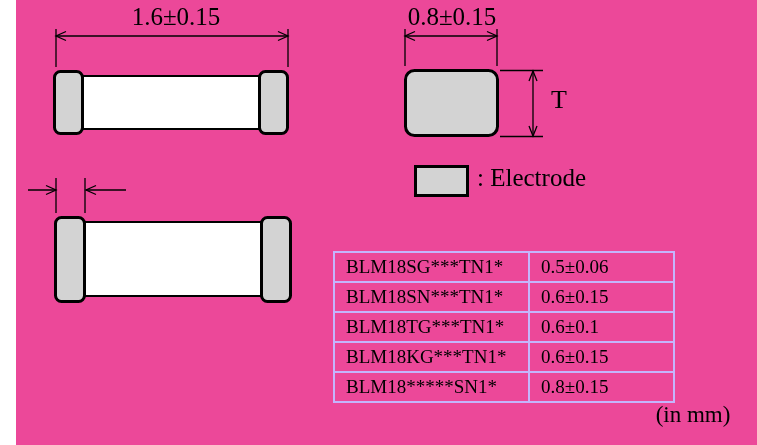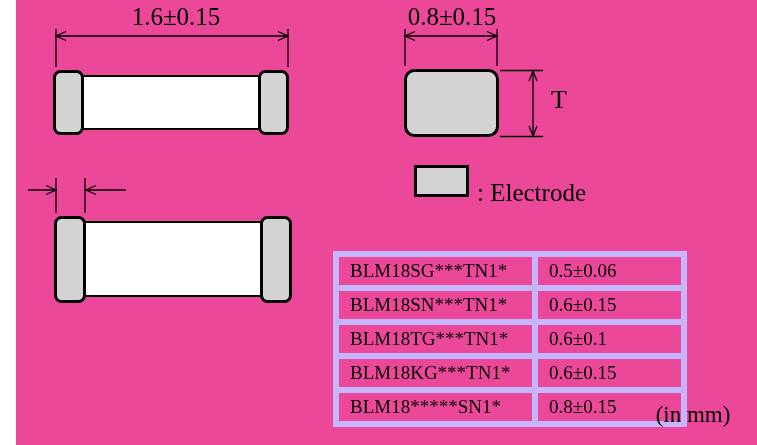--- a/index.html
+++ b/index.html
@@ -22,35 +22,35 @@
     color: #000;
   }
   .centered { text-align: center; }
   .legend-swatch {
     position: absolute;
     left: 398px; top: 165px;
     width: 49px; height: 26px;
     background: #d3d3d3;
     border: 3px solid #000;
   }
-  .legend-label { left: 461px; top: 179px; }
+  .legend-label { left: 461px; top: 164px; }
   .t-label { left: 529px; top: 86px; width: 28px; font-size: 26px; }
   .note-label {
     position: absolute;
     left: 602px; top: 402px; width: 150px;
     font-size: 23px; text-align: center; white-space: nowrap;
   }
   table.t-table {
     position: absolute;
     left: 317px; top: 251px;
     border-collapse: collapse;
     table-layout: fixed;
   }
   table.t-table td {
-    border: 6px solid #c4b5fd;
+    border: 2px solid #c4b5fd;
     height: 28px;
     font-size: 19px;
     padding: 0 4px 0 11px;
     white-space: nowrap;
     vertical-align: middle;
   }
   td.col-part { width: 178px; }
   td.col-thick { width: 128px; }
 </style>
 </head>

